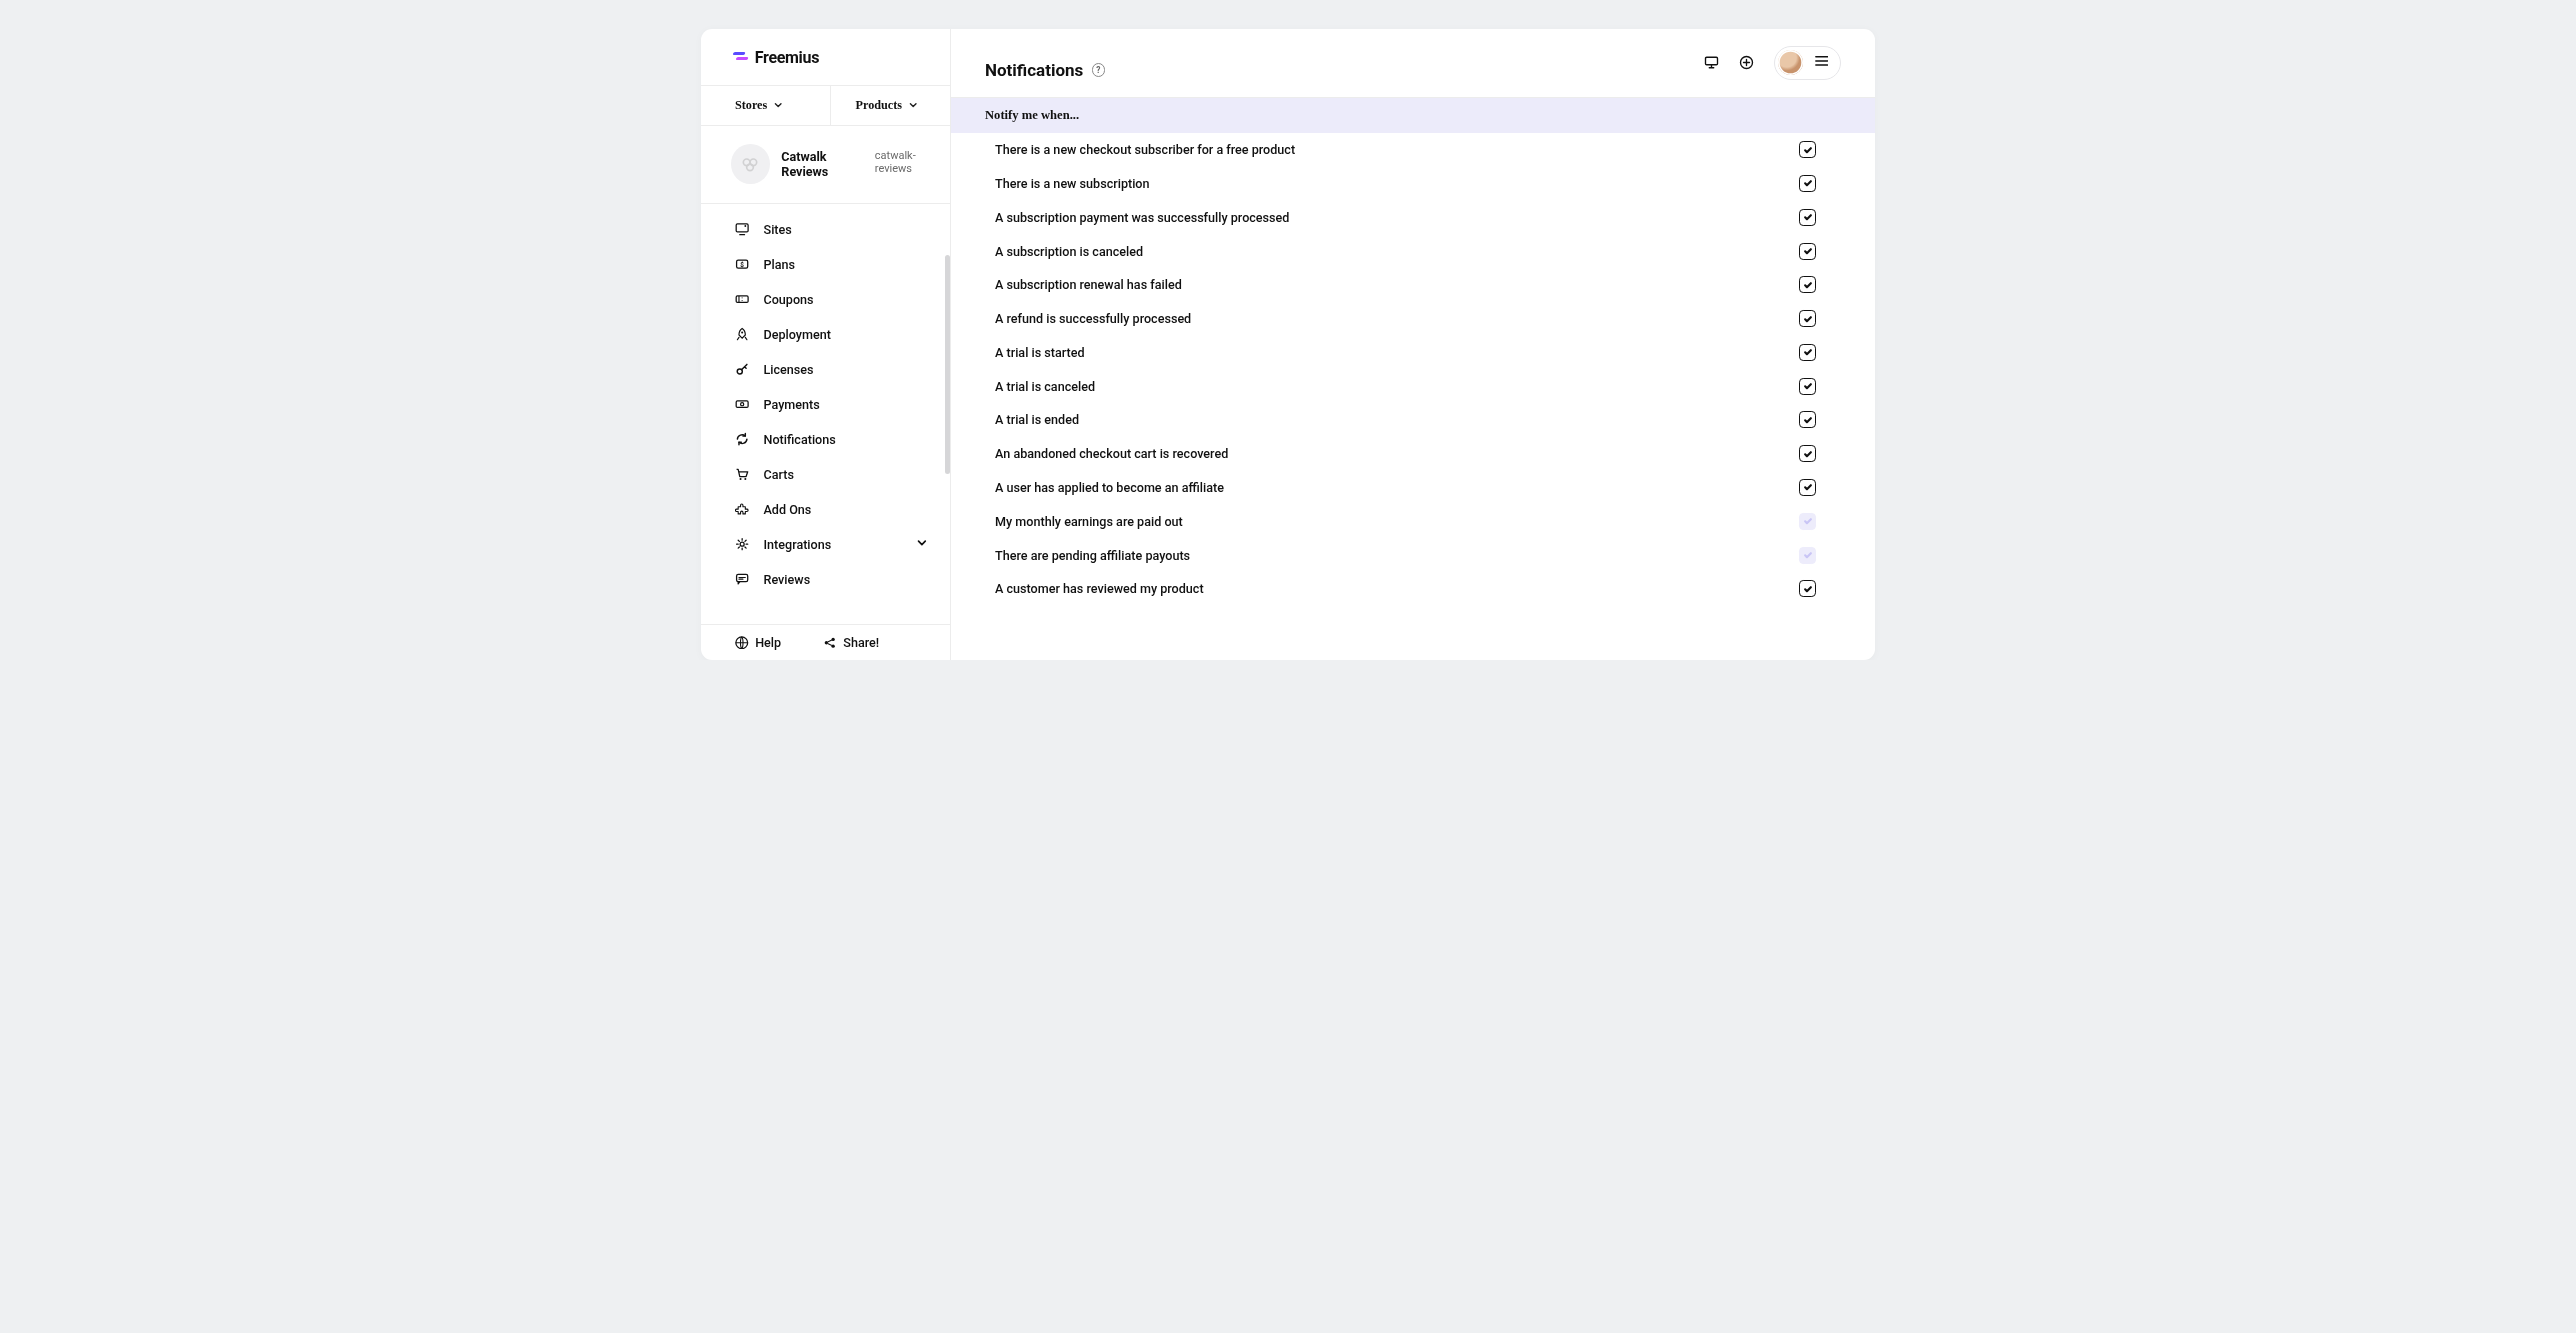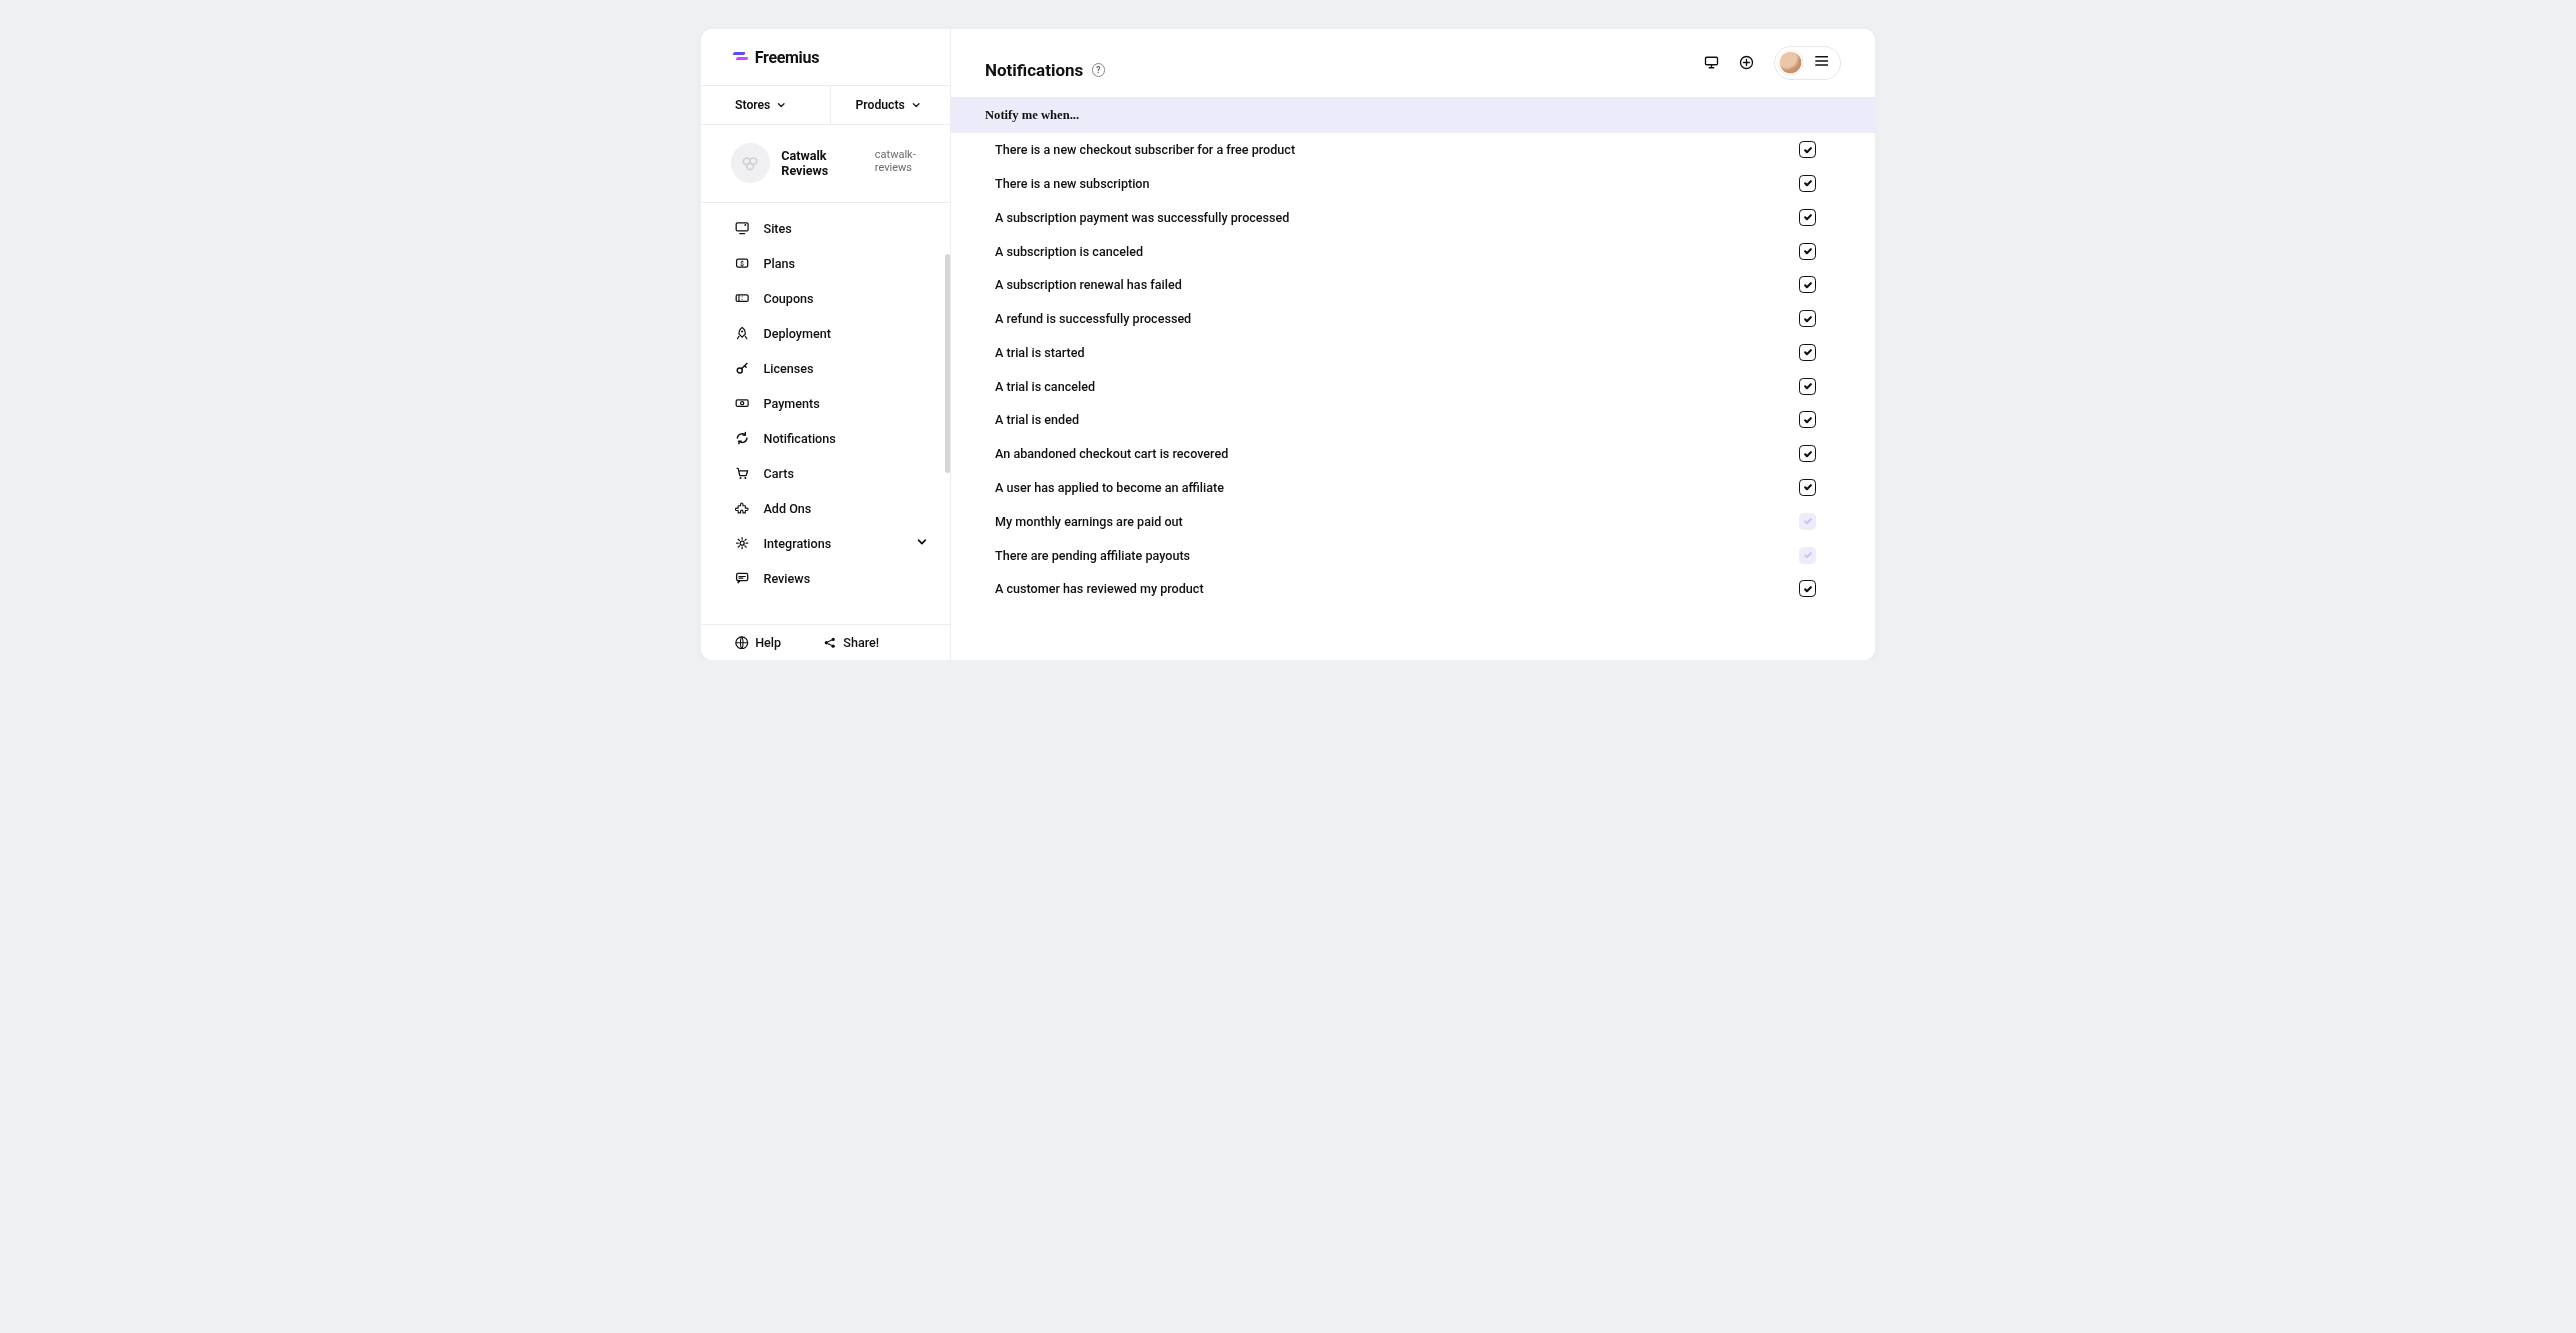--- a/index.html
+++ b/index.html
@@ -54,20 +54,21 @@
   }
   .selector {
     flex: 1;
     padding: 11.8px 0 11.8px 34px;
     display: flex;
     align-items: center;
     gap: 6.7px;
     font-weight: 600;
     font-size: 12.2px;
     cursor: pointer;
+    font-family: Liberation Serif, serif;
   }
   .selector + .selector { border-left: 0.8px solid #ececec; padding-left: 25px; }
   .chevron-down {
     width: 8.4px; height: 8.4px;
     display: inline-flex;
     align-items: center;
     justify-content: center;
   }
   .chevron-down svg { width: 8.4px; height: 8.4px; }
   .store-block {

